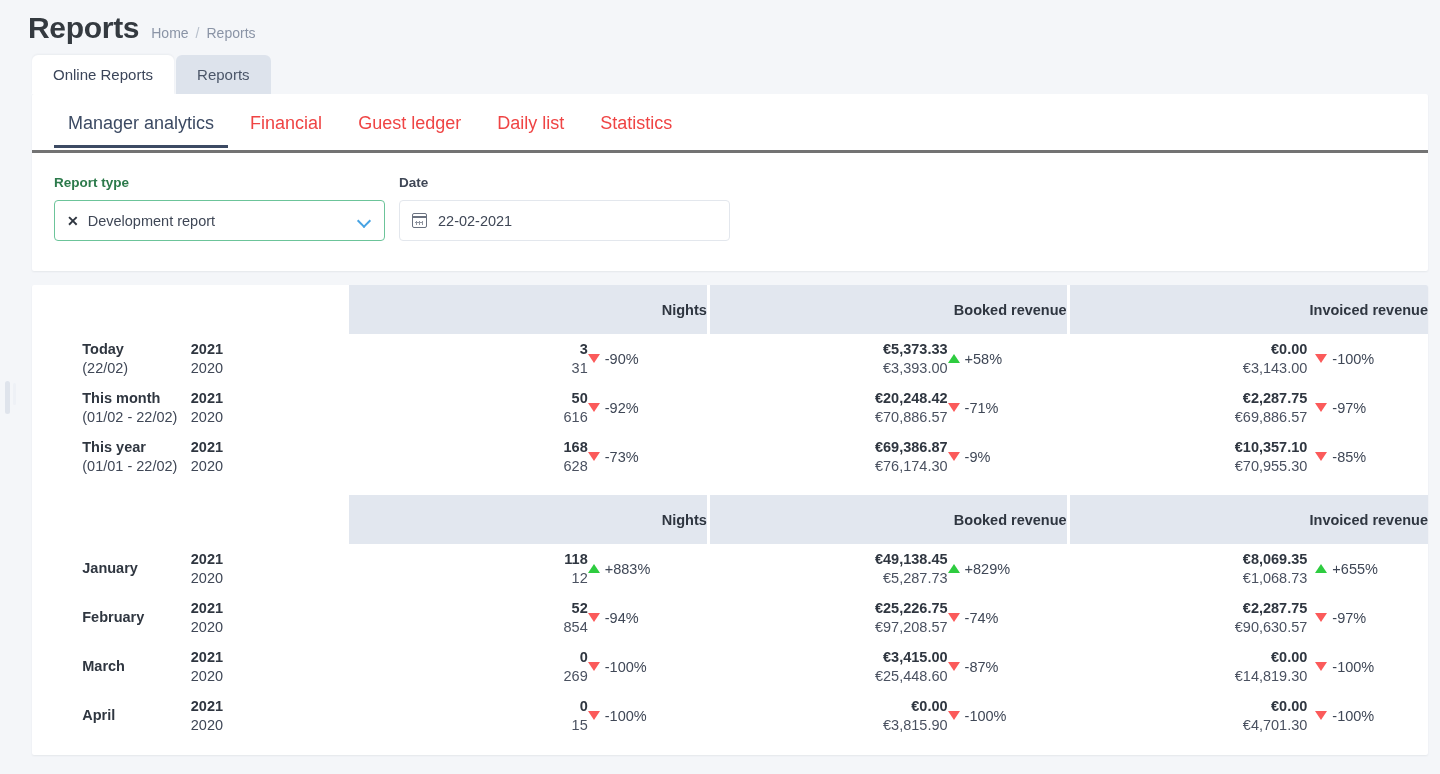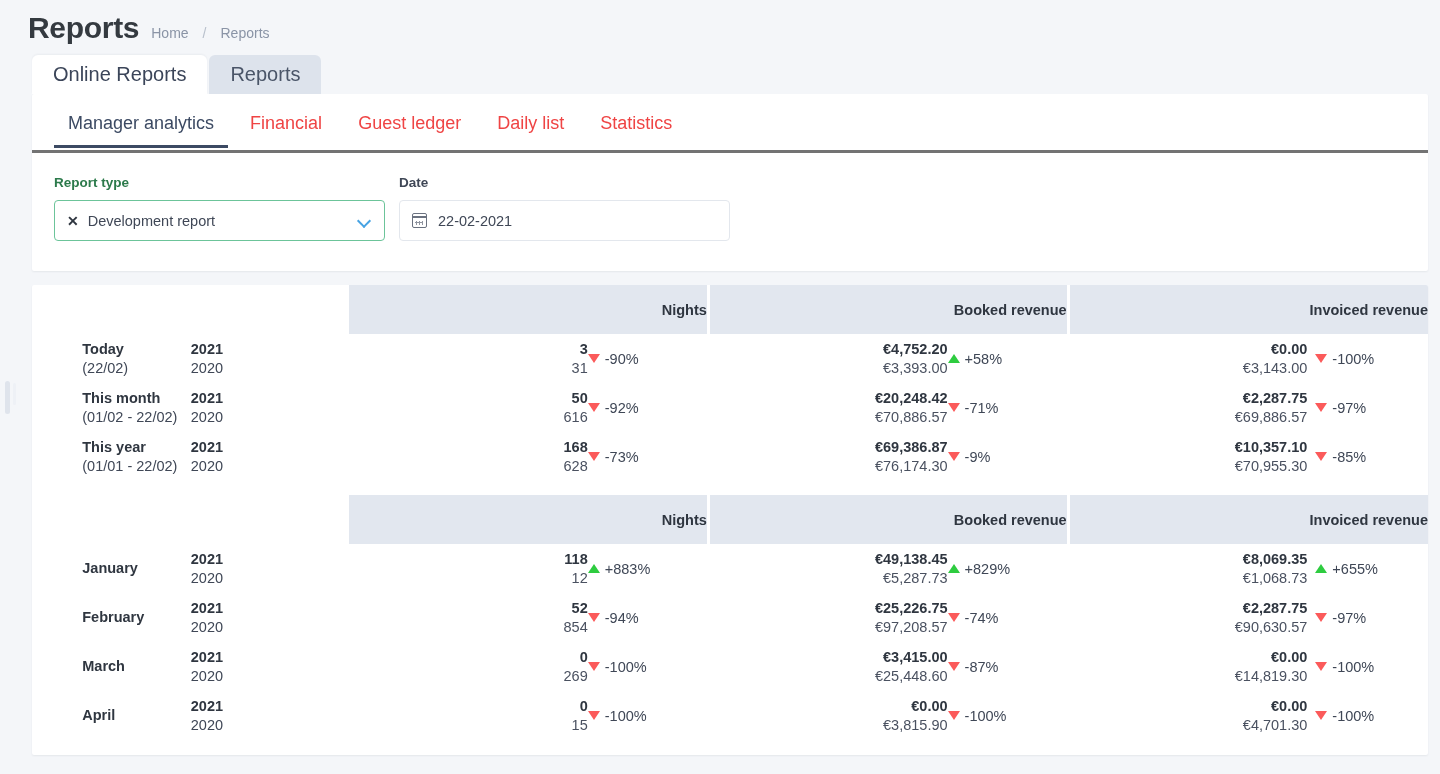--- a/index.html
+++ b/index.html
@@ -24,42 +24,42 @@
   .page-title {
     font-size: 30px;
     font-weight: 700;
     color: #343a40;
     letter-spacing: -0.3px;
     line-height: 44px;
   }
   .breadcrumb {
     display: flex;
     align-items: baseline;
-    gap: 14px;
+    gap: 7px;
     font-size: 14px;
     color: #8a94a6;
   }
   .crumb-link { color: #8a94a6; }
   .crumb-sep { color: #b8c0cc; }
   .crumb-current { color: #8a94a6; }
 
   
   .outer-tabs {
     display: flex;
     align-items: flex-end;
     padding-left: 32px;
     height: 42px;
     gap: 2px;
   }
   .otab {
     height: 39px;
     padding: 0 21px;
     display: flex;
     align-items: center;
-    font-size: 20px;
+    font-size: 15px;
     border-radius: 6px 6px 0 0;
     color: #4a5568;
     cursor: pointer;
     user-select: none;
   }
   .otab.active {
     background: #ffffff;
     color: #3b4559;
     box-shadow: 0 -1px 2px rgba(40,50,70,.05);
   }
@@ -406,21 +406,21 @@
           <span>2020</span>
         </td>
         <td class="vals">
           <span class="cur">3</span><br>
           <span>31</span>
         </td>
         <td class="pct">
           <span class="tri down"></span><span>-90%</span>
         </td>
         <td class="vals">
-          <span class="cur">€4,752.20</span><br>
+          <span class="cur">€5,373.33</span><br>
           <span>€3,393.00</span>
         </td>
         <td class="pct">
           <span class="tri up"></span><span>+58%</span>
         </td>
         <td class="vals">
           <span class="cur">€0.00</span><br>
           <span>€3,143.00</span>
         </td>
         <td class="pct wide">

